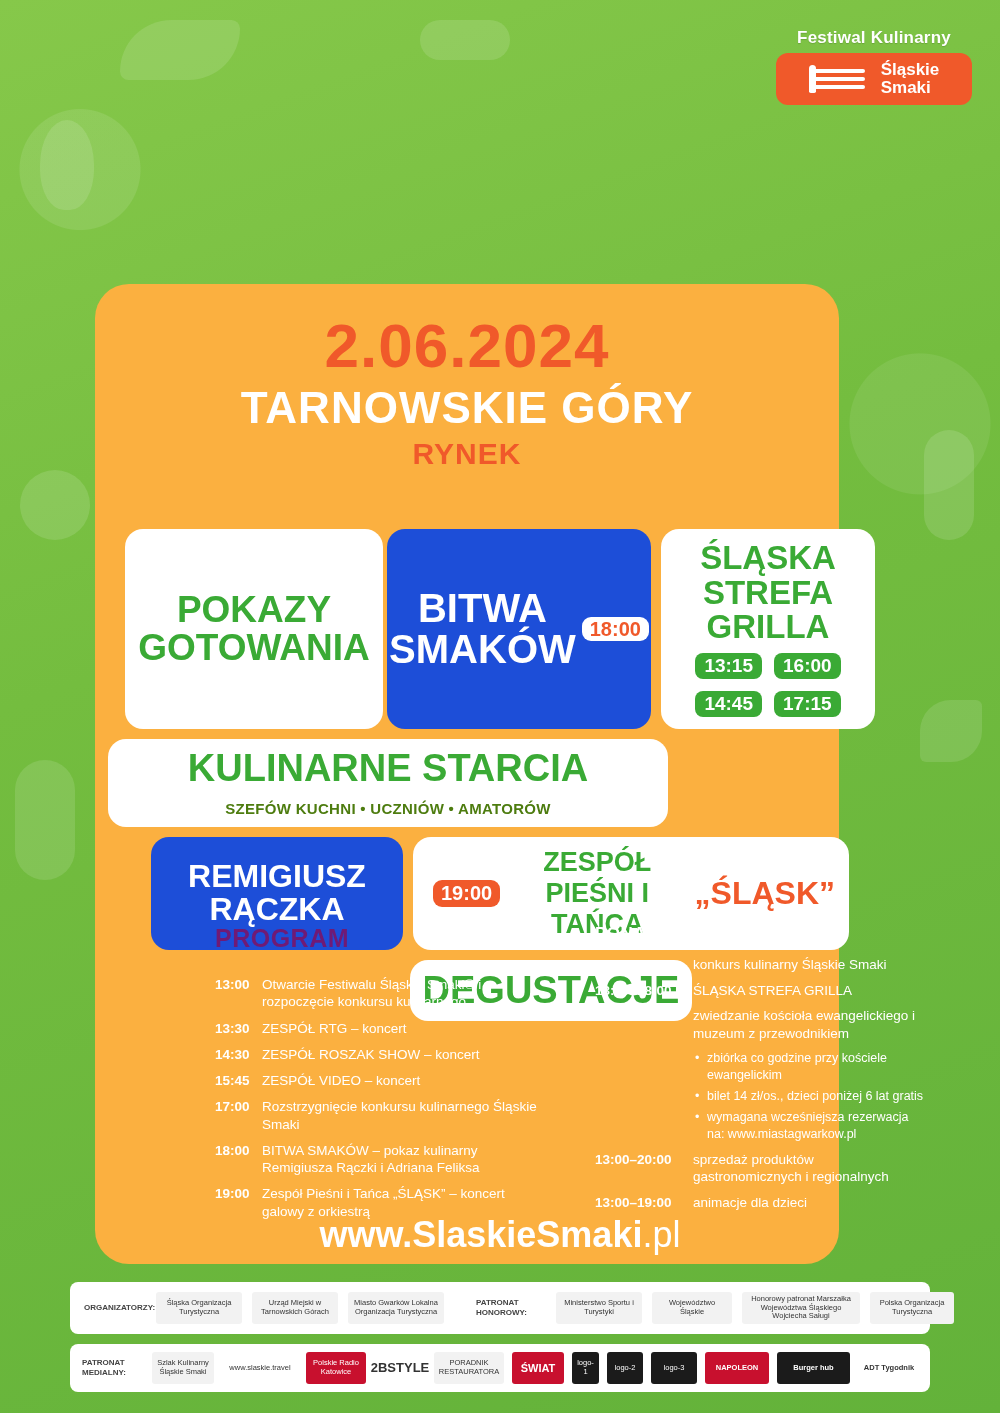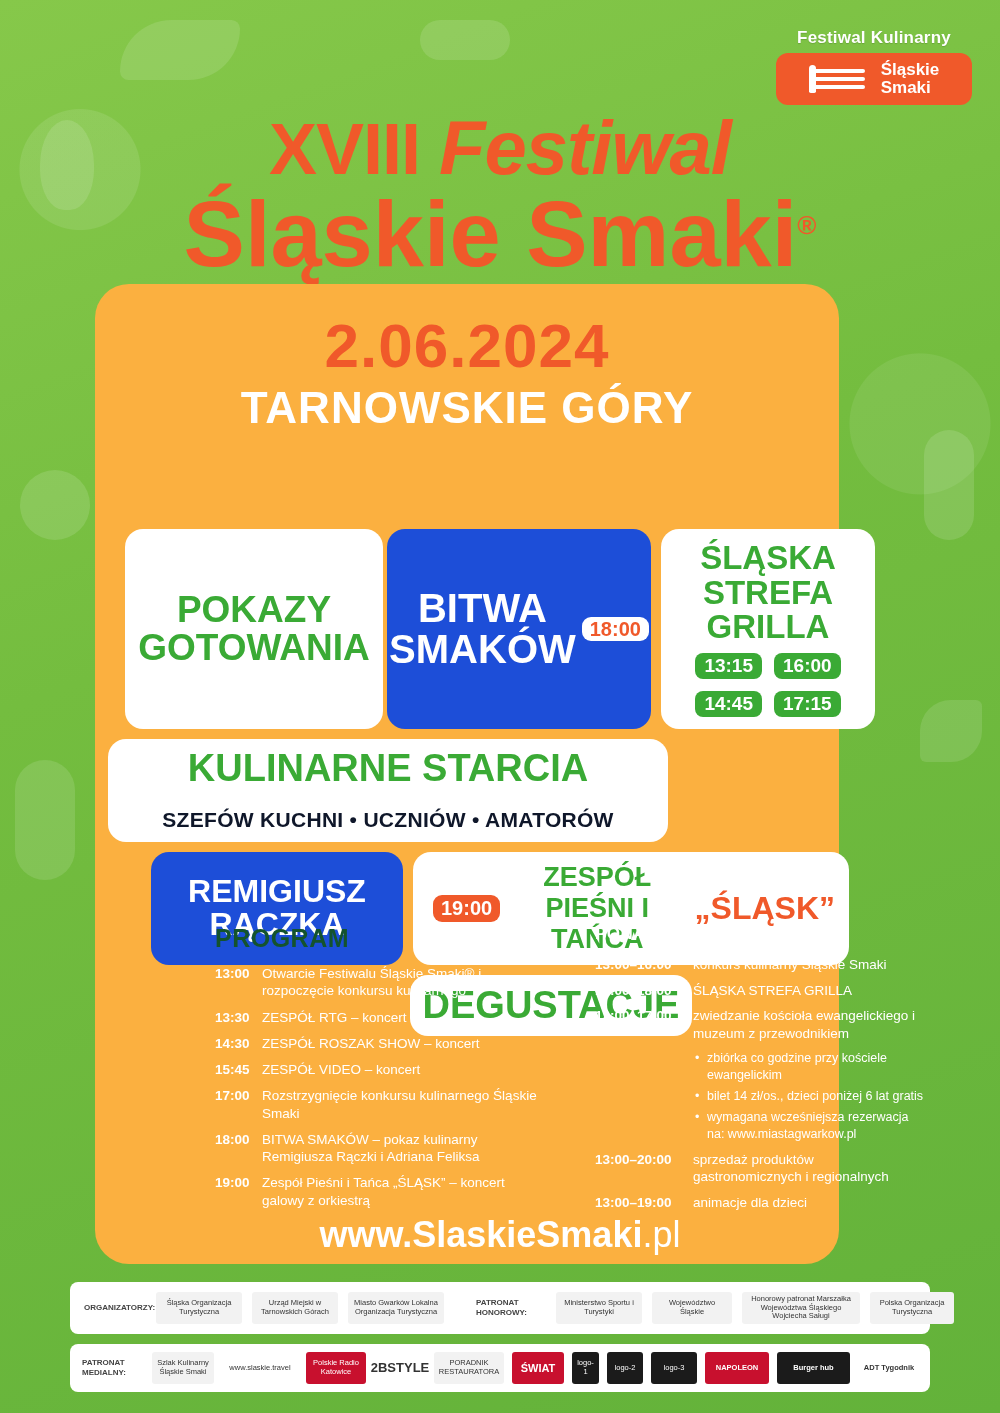--- a/index.html
+++ b/index.html
@@ -79,29 +79,29 @@
     flex-direction:column; justify-content:flex-start;
   }
   .grill-times { display:flex; flex-wrap:wrap; gap:12px; justify-content:center; margin-top:8px; }
   .grill-times span {
     background:#3aaa35; color:#fff; border-radius:8px; font-size:19px; padding:3px 9px; font-weight:bold;
   }
   .chip-kulinarne {
     width:560px; padding:10px 14px; flex-direction:column; margin-right:10px;
   }
   .kul-main { font-size:38px; color:#3aaa35; line-height:1; }
-  .kul-sub  { font-size:21px; color:#0f172a; margin-top:21px; letter-spacing:.3px; }
+  .kul-sub  { font-size:15px; color:#4d7c0f; margin-top:13px; letter-spacing:.3px; }
   .chip-remigiusz { width:252px; padding:8px 14px; flex-direction:column; font-size:32px; line-height:1.05; margin-right:10px;}
   .chip-zespol { width:436px; padding:10px 14px; font-size:27px; line-height:1.15; color:#3aaa35; }
   .chip-zespol .slask { color:#f0592a; font-size:32px; }
   .chip-degustacje { width:282px; padding:9px 18px; font-size:38px; color:#3aaa35; }
 
   
   .program { position:absolute; left:120px; top:640px; width:330px; color:#ffffff; }
-  .program h3 { margin:0 0 12px 0; font-size:25px; color:#14532d; letter-spacing:.5px;}
+  .program h3 { margin:0 0 23px 0; font-size:25px; color:#701a75; letter-spacing:.5px;}
   .pitem { display:flex; font-size:13.5px; margin-bottom:9px; line-height:1.28; }
   .ptime { width:47px; flex:0 0 47px; font-weight:bold; color:#ffffff; }
   .ptext { color:#ffffff; }
 
   .ponadto { position:absolute; left:500px; top:640px; width:330px; color:#ffffff; }
   .ponadto h3 { margin:0 0 12px 0; font-size:17px; color:#ffffff; letter-spacing:.5px; }
   .qitem { display:flex; font-size:13.5px; margin-bottom:8px; line-height:1.3; }
   .qtime { width:98px; flex:0 0 98px; font-weight:bold; }
   .bullets { margin:4px 0 8px 100px; padding:0; list-style:none; font-size:12.5px; line-height:1.35; }
   .bullets li { position:relative; padding-left:12px; margin-bottom:4px; }
@@ -155,34 +155,26 @@
         <div class="bar b2"></div>
         <div class="bar b3"></div>
       </div>
       <div class="logo-text">
         <div>Śląskie</div>
         <div>Smaki</div>
       </div>
     </div>
   </div>
 
-  <div class="headline">
-    <div class="h-line1">
-      <span>XVIII</span>
-      <span class="script">Festiwal</span>
-    </div>
-    <div class="h-line2">
-      <span>Śląskie Smaki</span><span class="reg">®</span>
-    </div>
-  </div>
 
   <div class="panel">
 
     <div class="date">2.06.2024</div>
     <div class="city">TARNOWSKIE GÓRY</div>
+    <div class="place">RYNEK</div>
 
     <div class="chips">
 
       <div class="row">
         <div class="chip chip-pokazy">POKAZY GOTOWANIA</div>
         <div class="chip orange chip-bitwa">
           <span>BITWA SMAKÓW</span>
           <span class="time-pill">18:00</span>
         </div>
         <div class="chip chip-grill">

